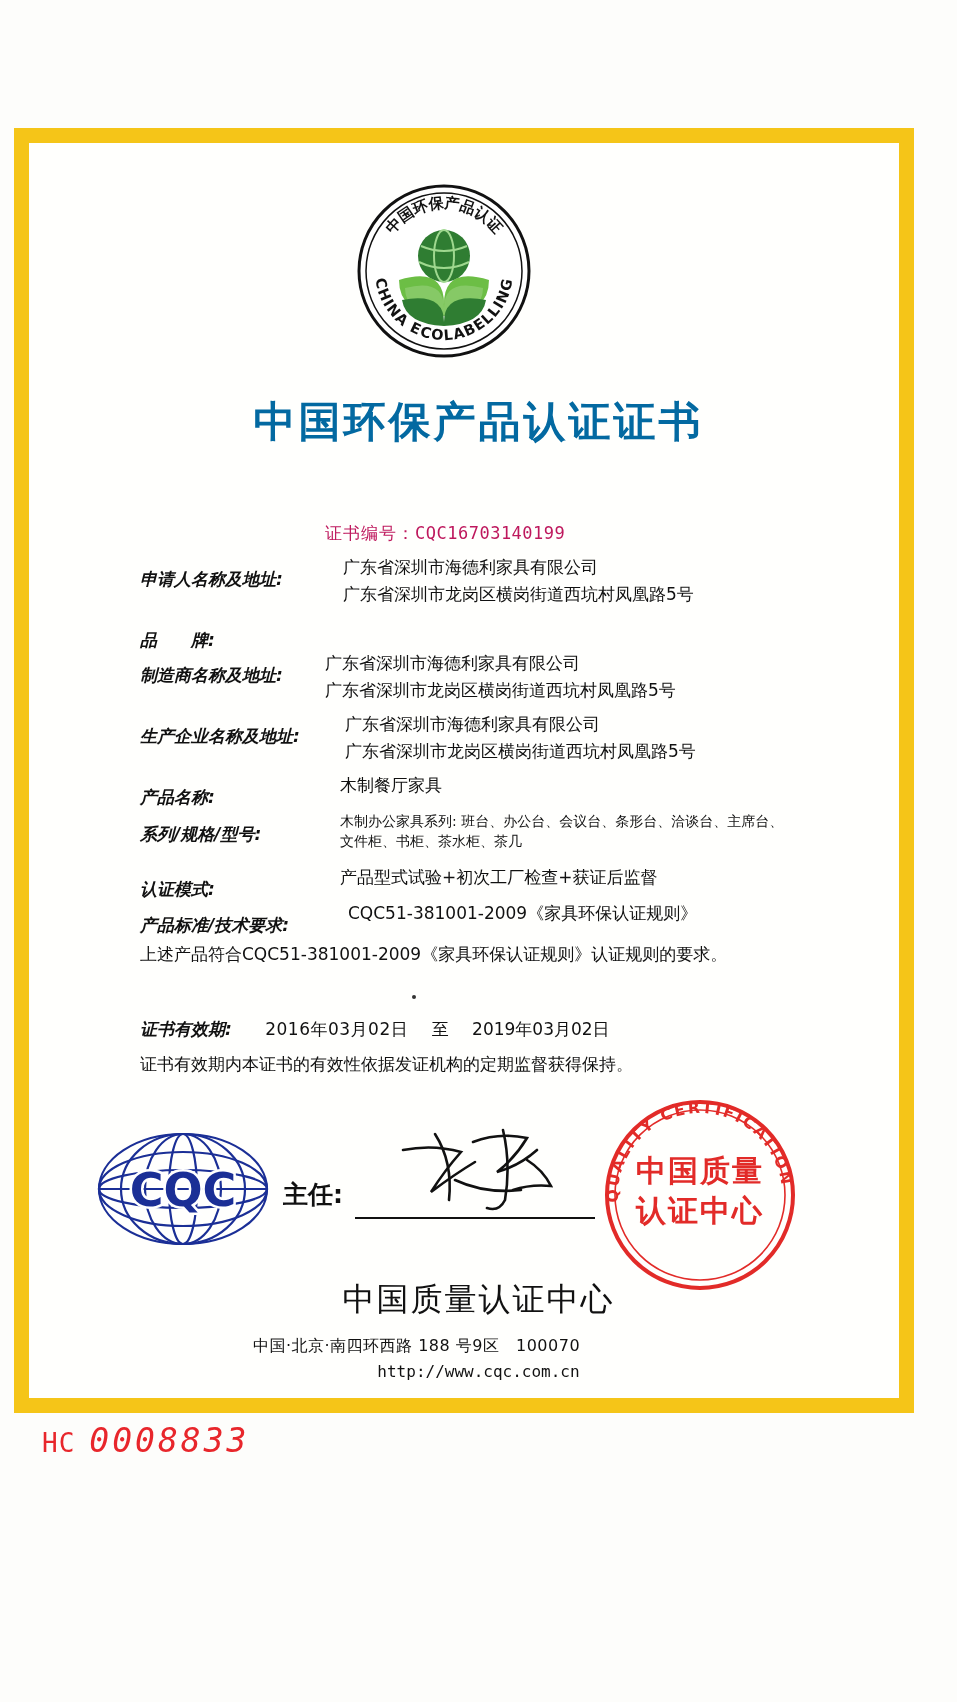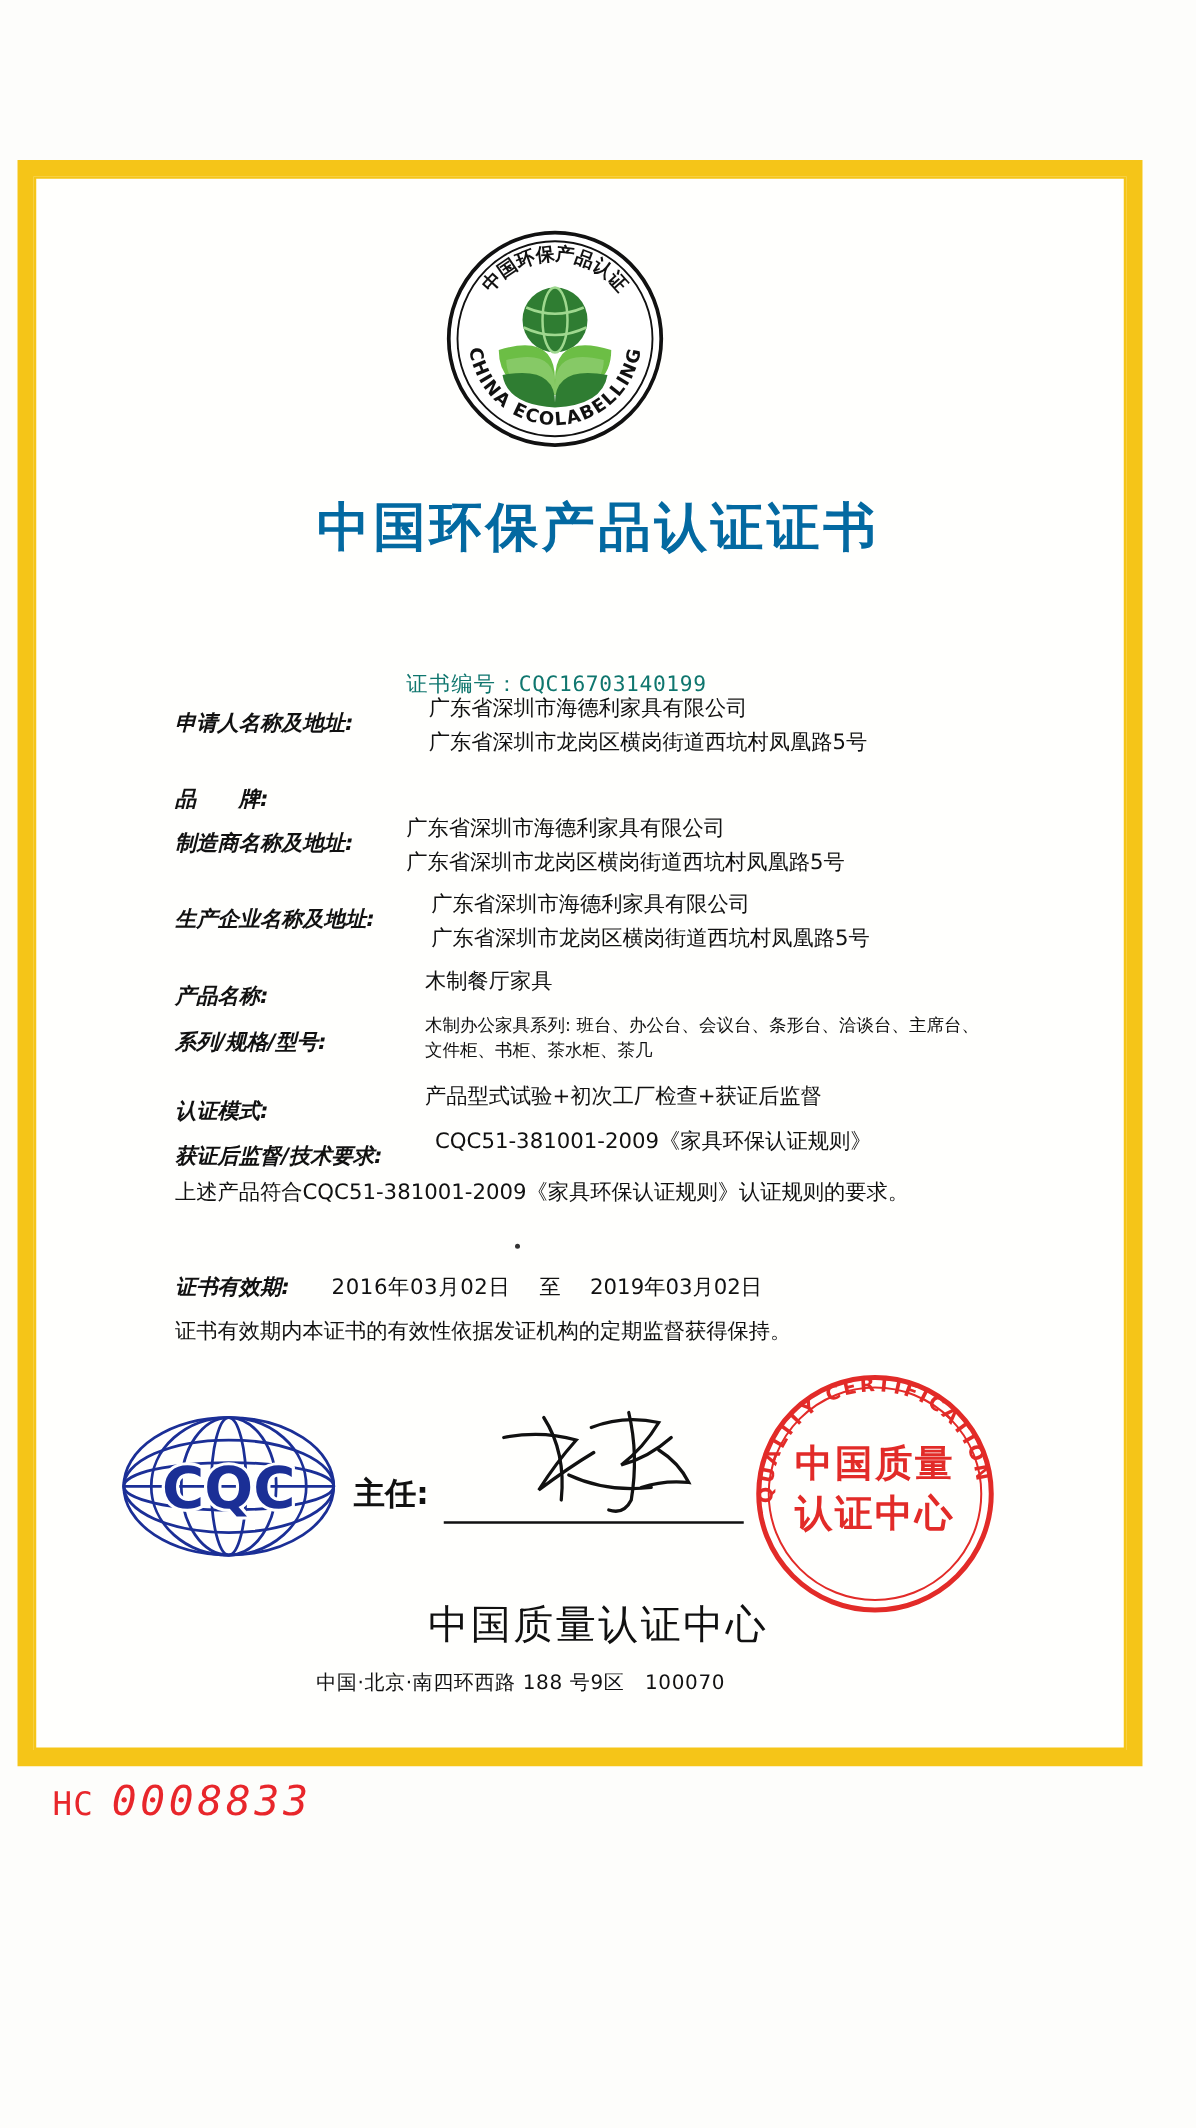--- a/index.html
+++ b/index.html
@@ -69,24 +69,23 @@
     color: #0369a1;
   }
 
   
   .cert-no {
     position: absolute;
     left: 325px;
     top: 522px;
     font-family: "DejaVu Sans Mono", monospace;
     font-size: 17px;
-    color: #0f766e;
+    color: #be185d;
     letter-spacing: 0.5px;
     white-space: nowrap;
-    margin-top: 14px;
   }
   .cert-no .label {
     font-family: "DejaVu Sans", "Liberation Sans", sans-serif;
     letter-spacing: 1px;
   }
 
   
   .fields {
     position: absolute;
     left: 140px;
@@ -350,21 +349,21 @@
       <span class="f-label">系列/规格/型号:</span>
       <span class="f-val small">木制办公家具系列: 班台、办公台、会议台、条形台、洽谈台、主席台、文件柜、书柜、茶水柜、茶几</span>
     </div>
 
     <div class="f-row row-mode">
       <span class="f-label">认证模式:</span>
       <span class="f-val v1">产品型式试验+初次工厂检查+获证后监督</span>
     </div>
 
     <div class="f-row row-standard">
-      <span class="f-label">获证后监督/技术要求:</span>
+      <span class="f-label">产品标准/技术要求:</span>
       <span class="f-val v1">CQC51-381001-2009《家具环保认证规则》</span>
     </div>
 
   </div>
 
   <div class="conform">上述产品符合CQC51-381001-2009《家具环保认证规则》认证规则的要求。</div>
 
   <div class="mid-dot"></div>
 
   <div class="row-valid">
@@ -415,18 +414,19 @@
       <text font-family="DejaVu Sans, sans-serif" font-size="15.5" font-weight="bold" fill="#e22b28" letter-spacing="2.2">
         <textPath href="#stampArc" startOffset="50%" text-anchor="middle">CHINA QUALITY CERTIFICATION CENTRE</textPath>
       </text>
       <text x="100" y="86" text-anchor="middle" font-family="DejaVu Sans, sans-serif" font-size="30" font-weight="bold" fill="#e22b28" letter-spacing="2">中国质量</text>
       <text x="100" y="126" text-anchor="middle" font-family="DejaVu Sans, sans-serif" font-size="30" font-weight="bold" fill="#e22b28" letter-spacing="2">认证中心</text>
     </svg>
   </div>
 
   <div class="org-name">中国质量认证中心</div>
   <div class="org-addr">中国·北京·南四环西路 188 号9区　100070</div>
+  <div class="org-url">http://www.cqc.com.cn</div>
 
   <div class="serial">
     <span class="prefix">HC</span><span class="digits">0008833</span>
   </div>
 
 </div>
 
 </body></html>

